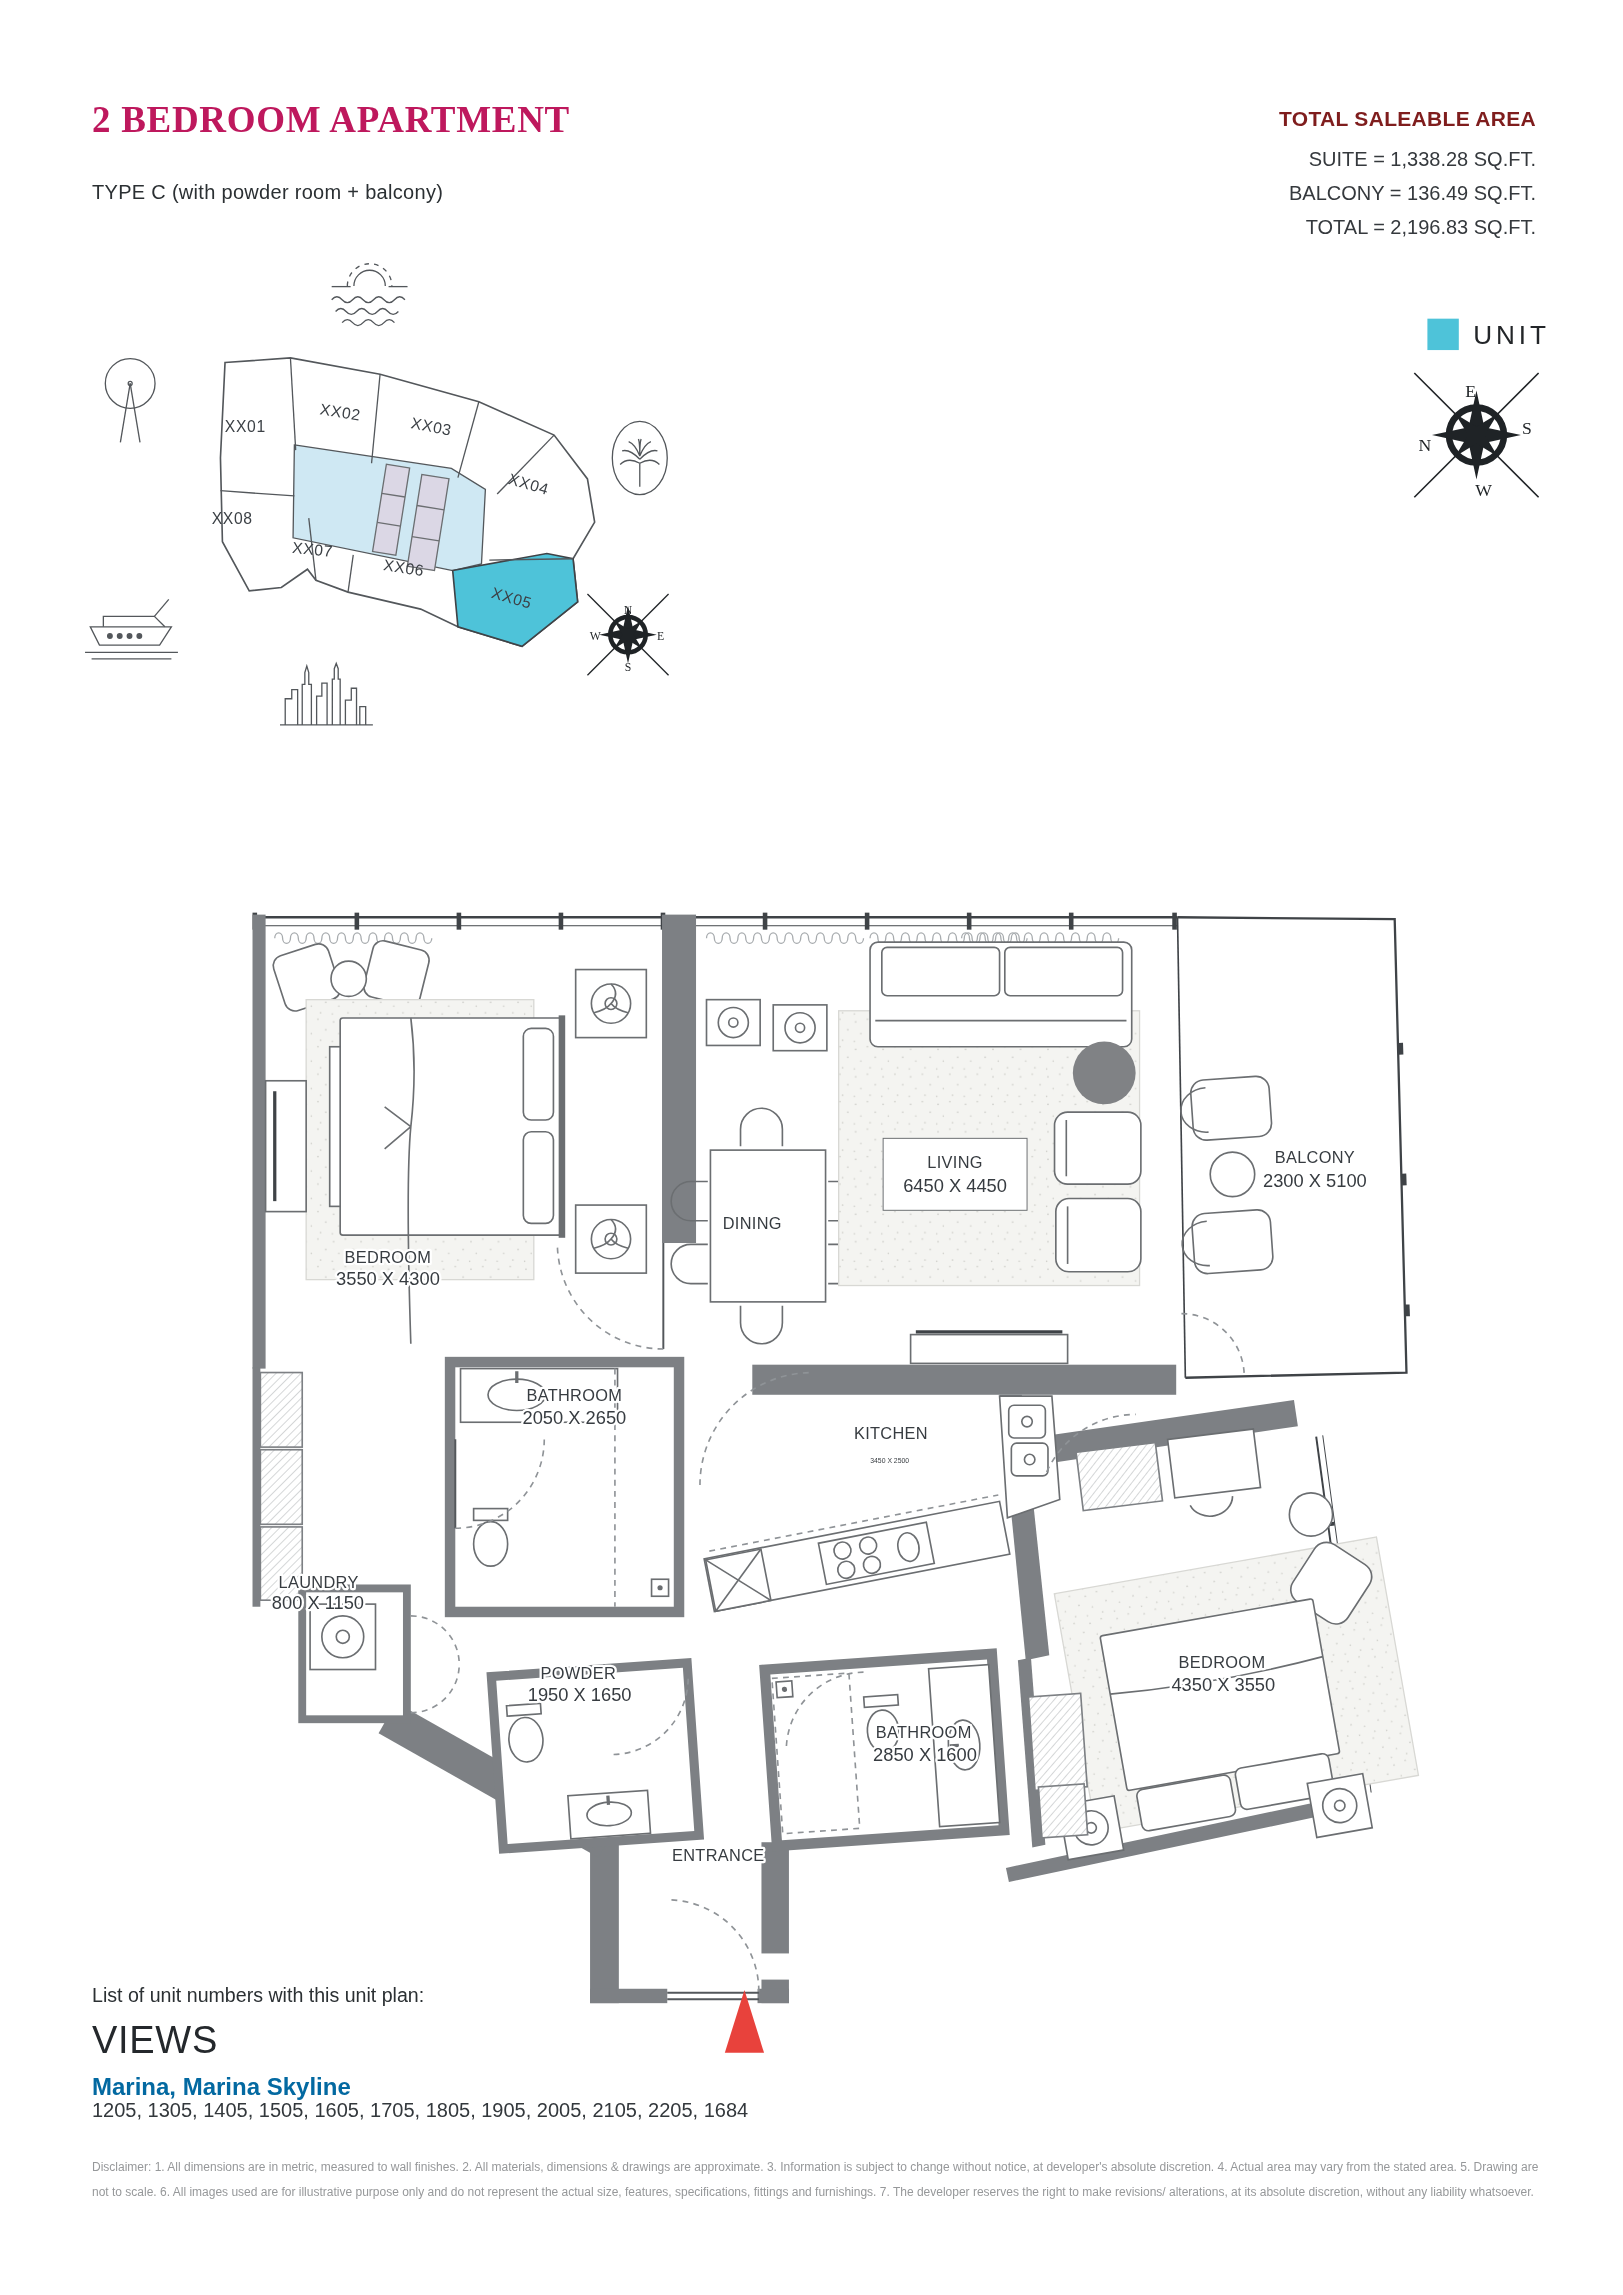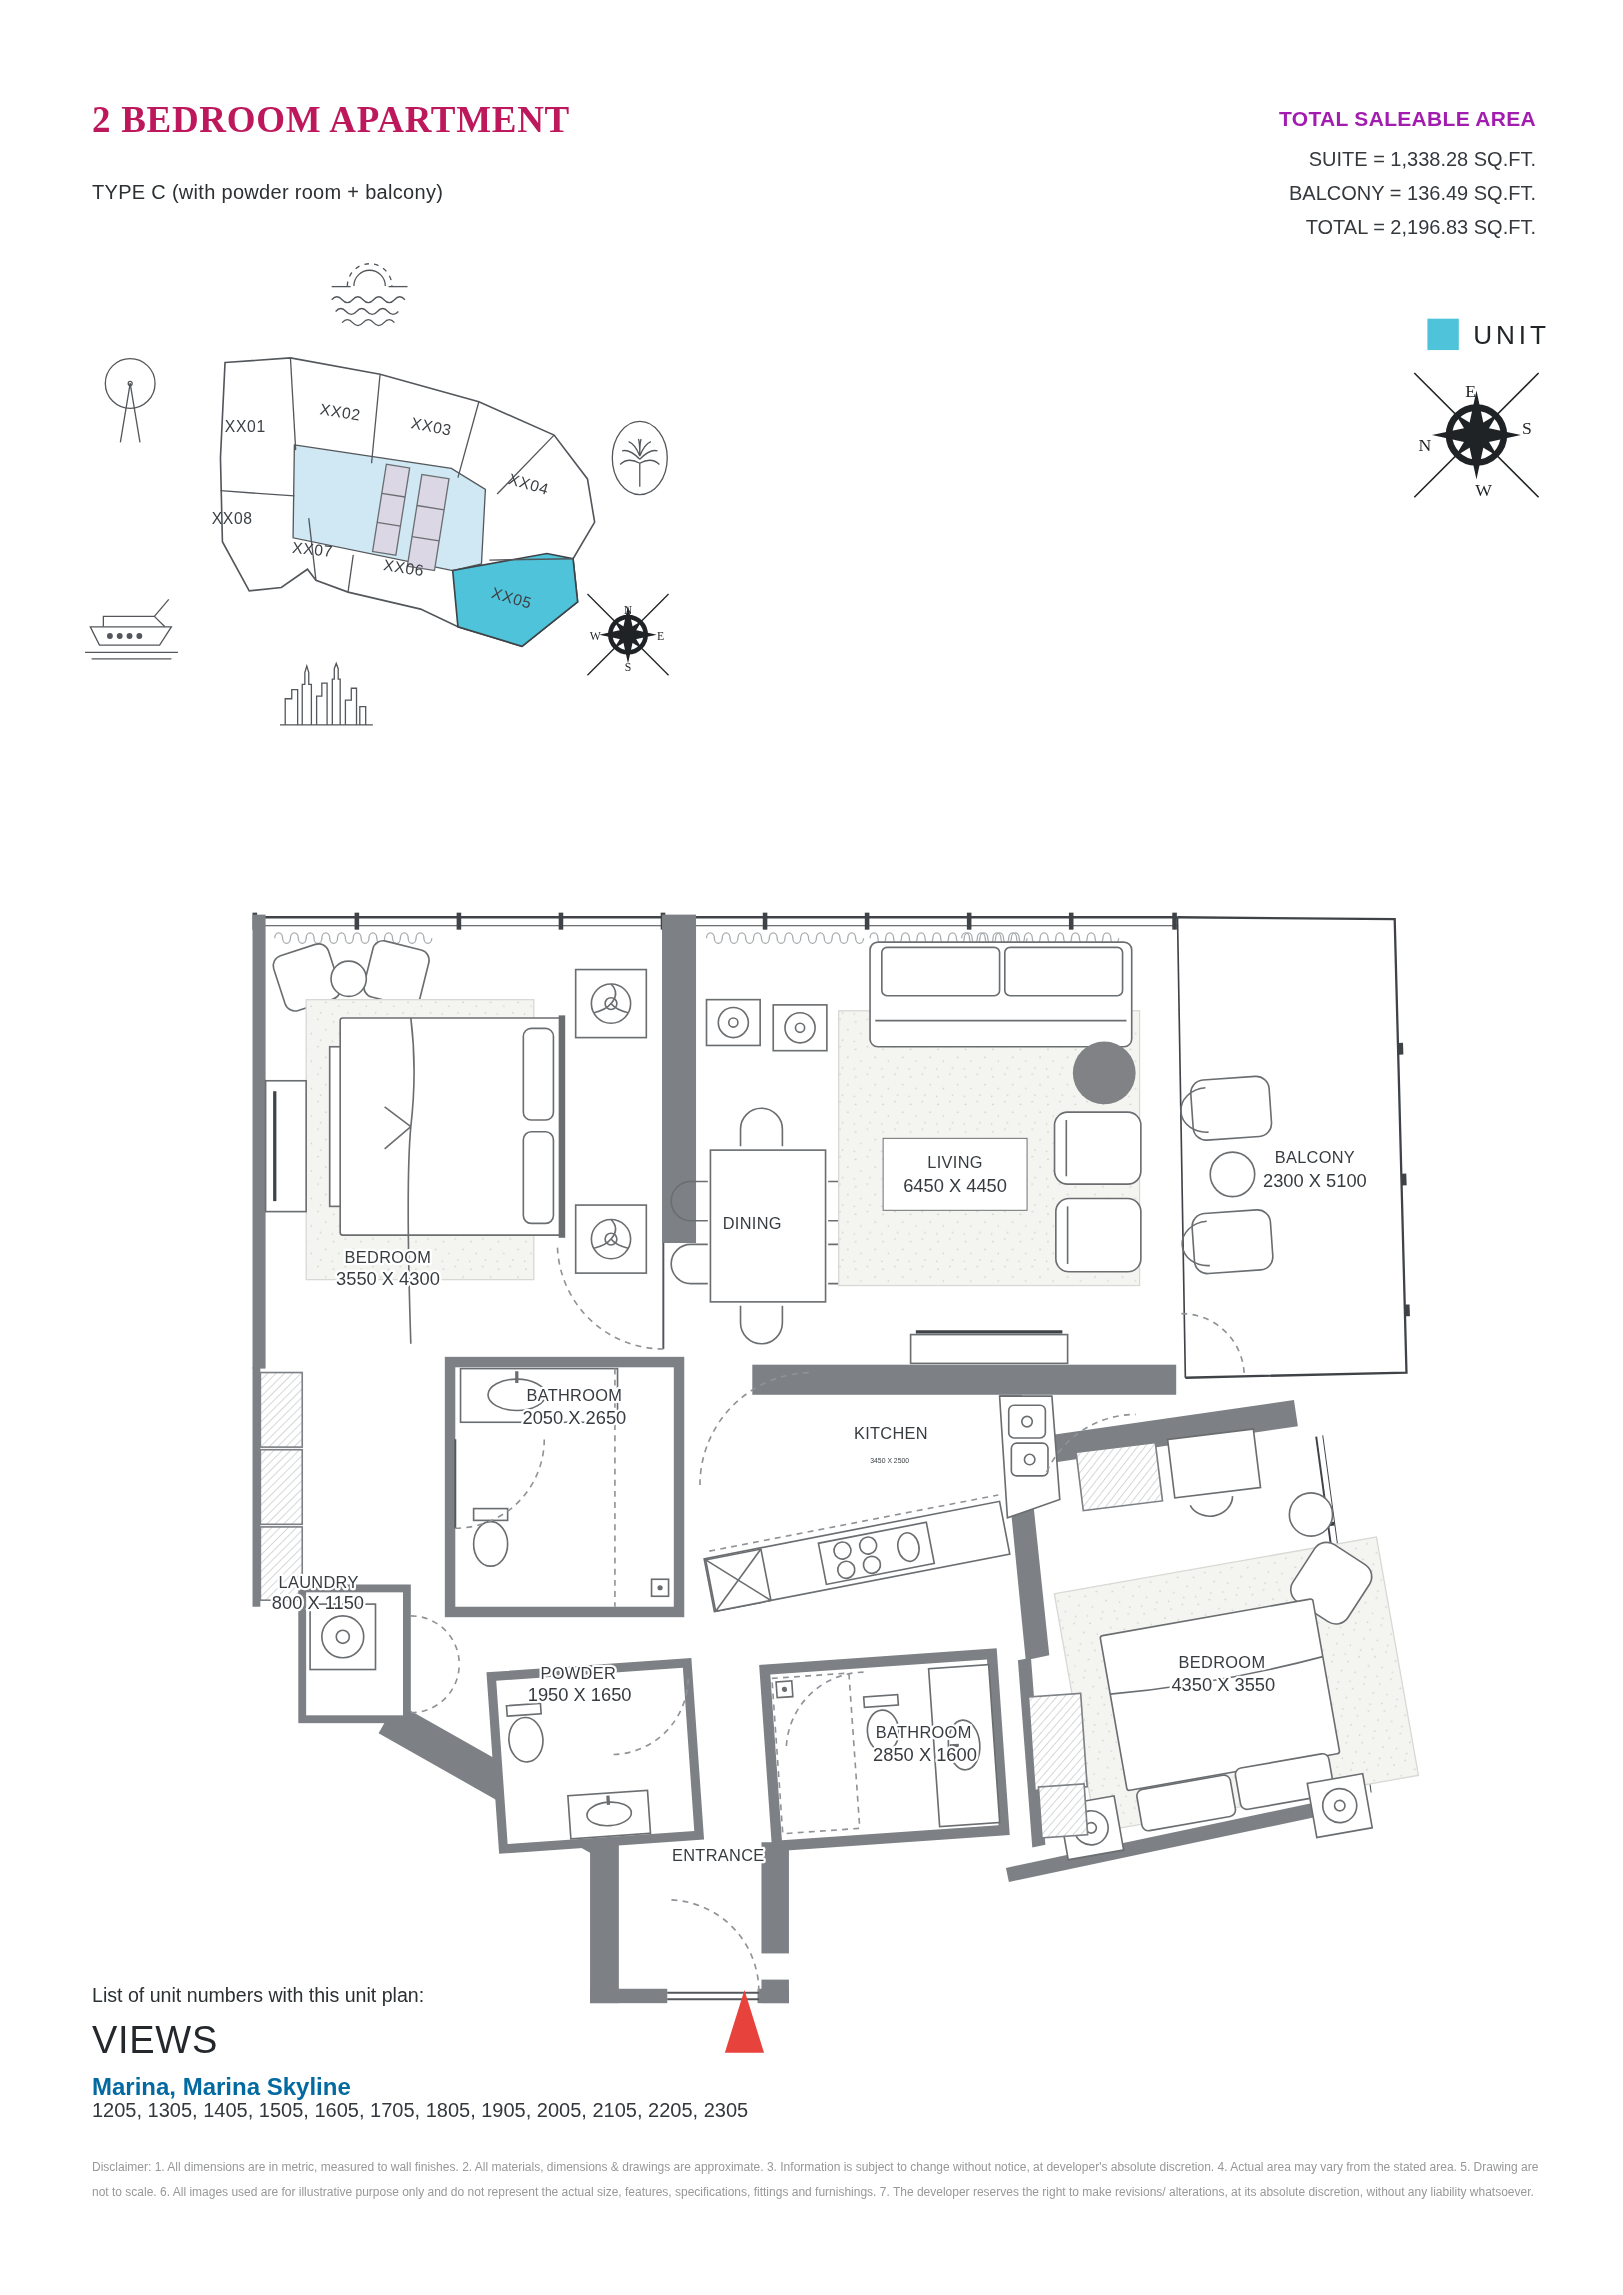--- a/index.html
+++ b/index.html
@@ -3,21 +3,21 @@
 <meta charset="utf-8">
 <style>
   html,body{margin:0;padding:0;background:#ffffff;}
   #page{position:relative;width:1623px;height:2295px;background:#ffffff;overflow:hidden;
         font-family:"Liberation Sans", sans-serif;color:#2e3337;}
   .abs{position:absolute;}
   #title{left:92px;top:98px;font-family:"Liberation Serif","DejaVu Serif",serif;
          font-size:37px;font-weight:600;letter-spacing:0.7px;color:#be185d;}
   #subtitle{left:92px;top:181px;font-size:20px;font-weight:500;color:#2b3033;letter-spacing:0.3px;}
   #areaBlock{right:87px;top:107px;text-align:right;}
-  #areaBlock .hd{font-size:21px;font-weight:700;color:#a21caf;letter-spacing:0.3px;margin-bottom:10.5px;}
+  #areaBlock .hd{font-size:21px;font-weight:700;color:#7f1d1d;letter-spacing:0.3px;margin-bottom:10.5px;}
   #areaBlock .ln{font-size:20px;color:#35393d;line-height:34px;}
   #caption{left:185px;top:749px;width:327px;text-align:center;font-size:21.6px;line-height:29px;color:#2a2f33;}
   #listLabel{left:92px;top:1984px;font-size:19.6px;font-weight:500;color:#2b3033;}
   #viewsHead{left:92px;top:2019px;font-size:38px;font-weight:500;letter-spacing:0.7px;color:#24282c;}
   #viewsVal{left:92px;top:2073px;font-size:24px;font-weight:700;color:#0369a1;text-align:right;}
   #unitNums{left:92px;top:2099px;font-size:20px;color:#33383c;}
   #disclaimer{left:92px;top:2155px;width:1447px;font-size:12px;line-height:25px;color:#96989a;}
   svg text{font-family:"Liberation Sans",sans-serif;}
   .unit-lbl{font-size:24px;fill:#3c4146;letter-spacing:1px;text-anchor:middle;}
   .lbl{fill:#373c41;text-anchor:middle;paint-order:stroke;stroke:#ffffff;stroke-width:7px;stroke-linejoin:round;}
@@ -468,17 +468,17 @@
   <div class="hd">TOTAL SALEABLE AREA</div>
   <div class="ln">SUITE = 1,338.28 SQ.FT.</div>
   <div class="ln">BALCONY = 136.49 SQ.FT.</div>
   <div class="ln">TOTAL = 2,196.83 SQ.FT.</div>
 </div>
 
 
 <div class="abs" id="listLabel">List of unit numbers with this unit plan:</div>
 <div class="abs" id="viewsHead">VIEWS</div>
 <div class="abs" id="viewsVal">Marina, Marina Skyline</div>
-<div class="abs" id="unitNums">1205, 1305, 1405, 1505, 1605, 1705, 1805, 1905, 2005, 2105, 2205, 2305</div>
+<div class="abs" id="unitNums">1205, 1305, 1405, 1505, 1605, 1705, 1805, 1905, 2005, 2105, 2205, 1684</div>
 <div class="abs" id="disclaimer">Disclaimer: 1. All dimensions are in metric, measured to wall finishes. 2. All materials, dimensions &amp; drawings are approximate. 3. Information is subject to change without notice, at developer's absolute discretion. 4. Actual area may vary from the stated area. 5. Drawing are not to scale. 6. All images used are for illustrative purpose only and do not represent the actual size, features, specifications, fittings and furnishings. 7. The developer reserves the right to make revisions/ alterations, at its absolute discretion, without any liability whatsoever.</div>
 
 </div>
 
 
 </body></html>

